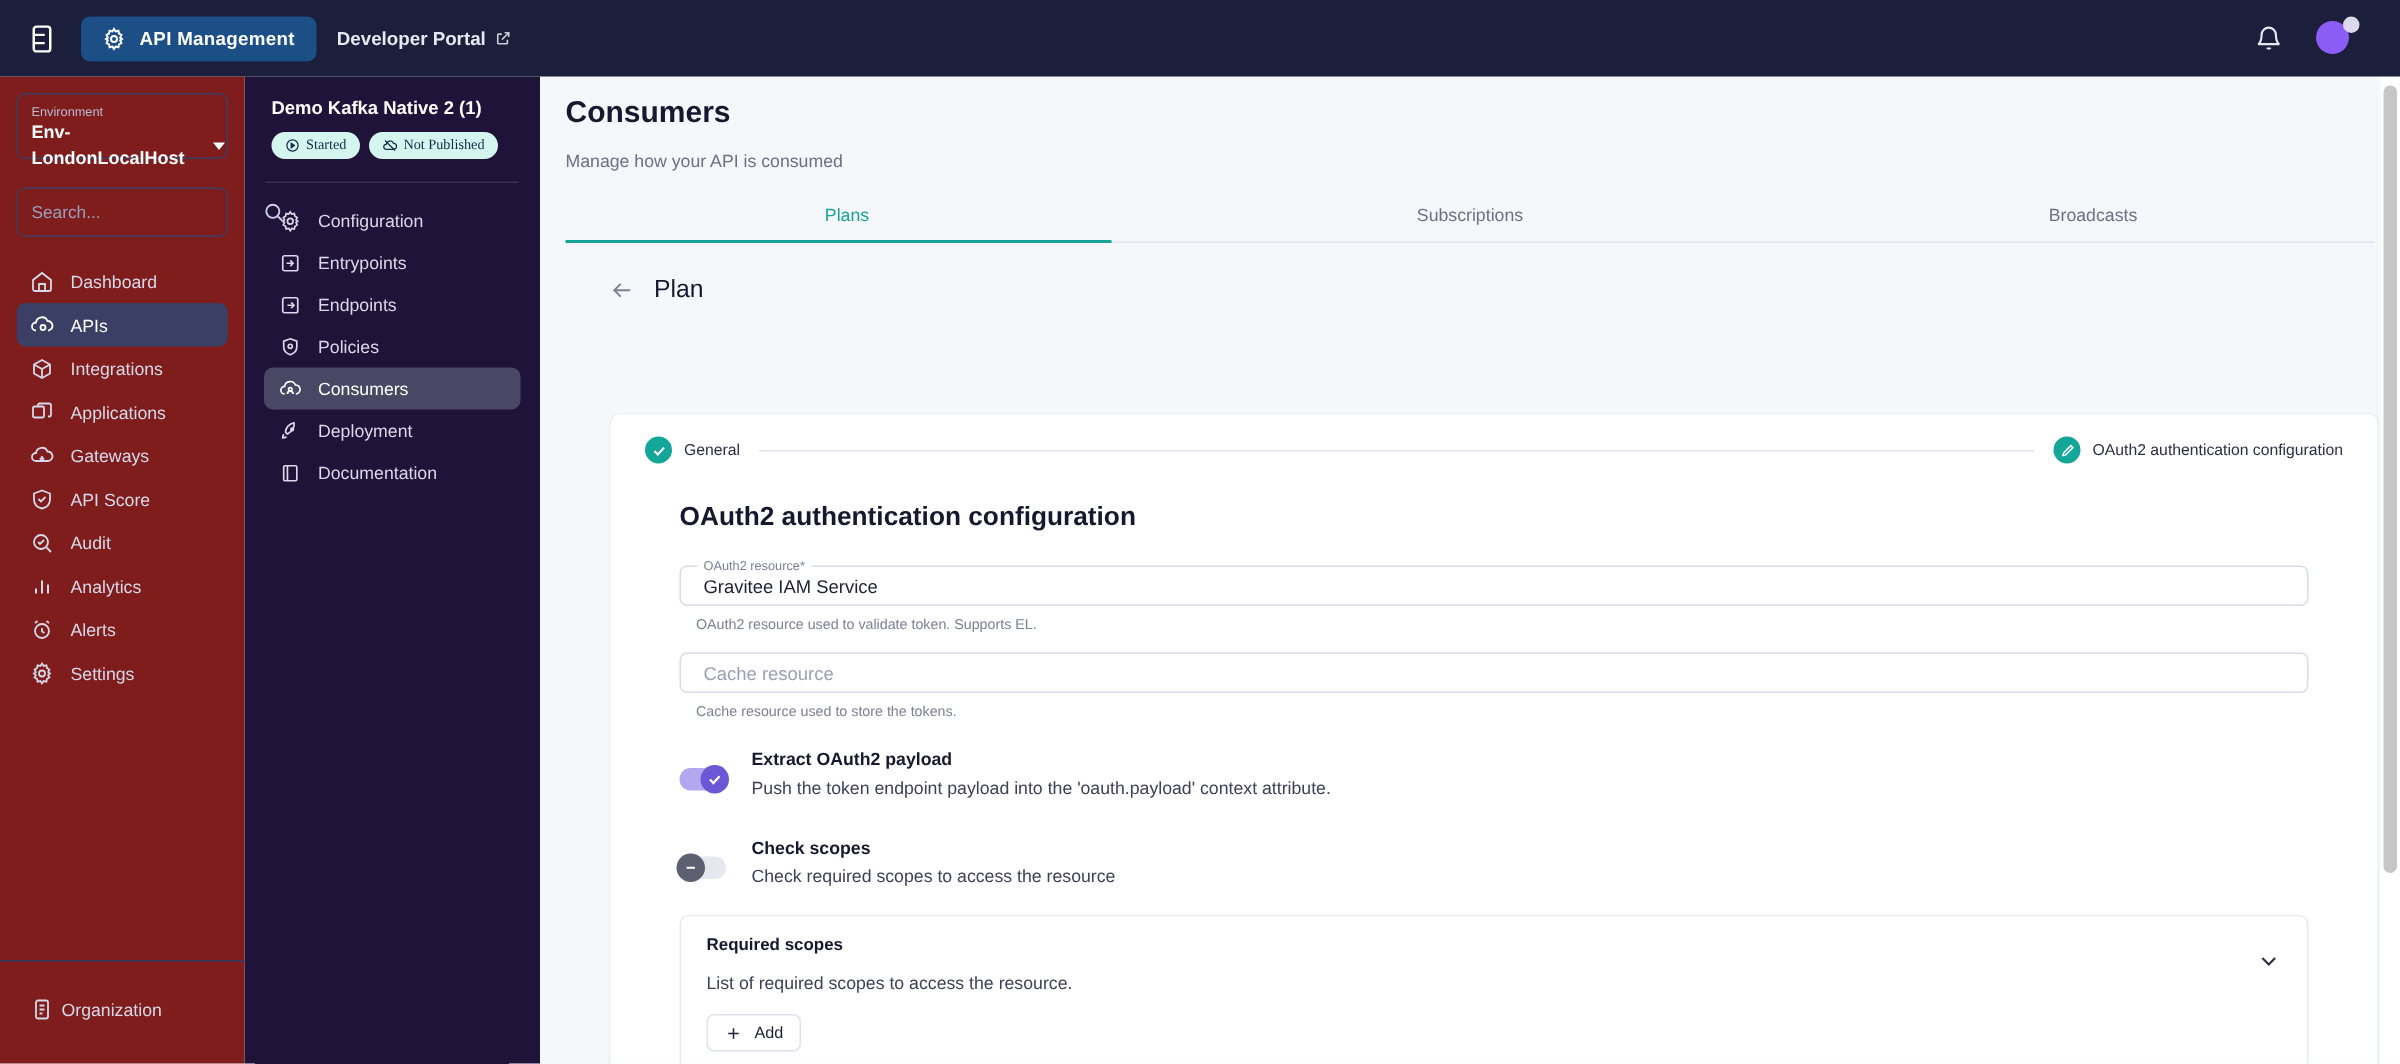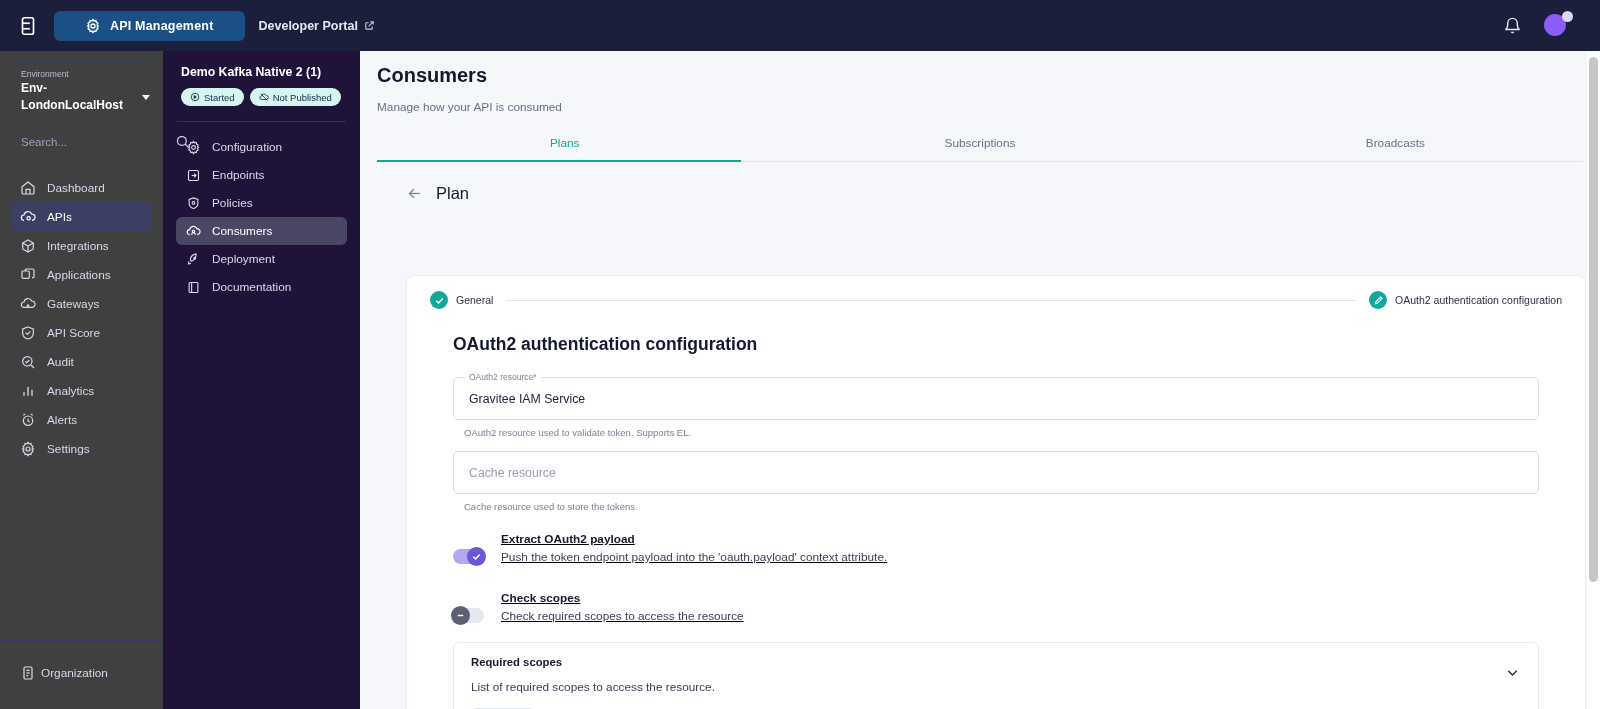--- a/index.html
+++ b/index.html
@@ -20,21 +20,21 @@
     z-index: 30;
   }
   .logo-mark {
     width: 28px; height: 28px;
     display: flex; align-items: center; justify-content: center;
     margin-right: 12px;
     color: #ffffff;
   }
   .nav-pill {
     display: flex; align-items: center; gap: 9px;
-    height: 30px; padding: 0 31px;
+    height: 30px; padding: 0 14px;
     border-radius: 6px;
     background: #1b4f86;
     color: #ffffff;
     font-size: 12.5px; font-weight: bold;
     letter-spacing: .2px;
     cursor: pointer;
   }
   .nav-pill .gear { width: 16px; height: 16px; display: block; }
   .nav-link {
     display: flex; align-items: center; gap: 6px;
@@ -59,21 +59,21 @@
   .avatar-dot {
     position: absolute; right: -5px; top: -3px;
     width: 11px; height: 11px; border-radius: 50%;
     background: #dcd9ec;
   }
 
   
   .sidebar {
     position: absolute; top: 51px; left: 0;
     width: 163px; height: 658px;
-    background: #404040;
+    background: #7f1d1d;
     display: flex; flex-direction: column;
     z-index: 20;
   }
   .env-select {
     margin: 11px 11px 0 11px;
     height: 44px;
     border: 1px solid #3b3f63;
     border-radius: 6px;
     padding: 5px 9px;
     cursor: pointer;
@@ -135,21 +135,21 @@
   .api-sidebar {
     position: absolute; top: 51px; left: 163px;
     width: 197px; height: 658px;
     background: #20133a;
     z-index: 15;
   }
   .api-title {
     color: #ffffff; font-size: 12.3px; font-weight: bold;
     padding: 14px 18px 0 18px;
   }
-  .badges { display: flex; gap: 6px; padding: 9px 18px 0 18px; }
+  .badges { display: flex; gap: 6px; padding: 9px 18px 0 18px; font-family: Liberation Serif, serif; }
   .badge {
     display: flex; align-items: center; gap: 4px;
     height: 18px; padding: 0 9px;
     border-radius: 9px;
     background: #d5f6ef;
     color: #15294a;
     font-size: 9.5px;
   }
   .badge svg { width: 10px; height: 10px; display: block; }
   .api-sep { height: 1px; background: #3a2f55; margin: 15px 14px 0 14px; }
@@ -231,44 +231,43 @@
 
   .card h3 {
     font-size: 17.5px; font-weight: bold; color: #15182e;
     margin: 25px 0 0 46px;
   }
 
   .form-area { margin: 22px 46px 0 46px; }
 
   .field {
     position: relative;
-    height: 43px;
+    height: 27px;
     border: 1px solid #d8dce8;
     border-radius: 5px;
     display: flex; align-items: center;
     padding: 0 15px;
     cursor: text;
   }
   .field-legend {
     position: absolute; top: -6px; left: 11px;
     background: #ffffff;
     padding: 0 4px;
     font-size: 8.5px; color: #7b8094;
   }
   .field-value { font-size: 12.3px; color: #1d2136; }
   .field-value.placeholder { color: #9aa0b4; }
   .field-hint {
     font-size: 9.5px; color: #7b8094;
     margin: 7px 0 0 11px;
   }
 
   .toggle-row {
-    display: flex; align-items: flex-end; gap: 17px;
+    display: flex; align-items: center; gap: 17px;
     margin-top: 17px;
-    text-decoration: underline;
   }
   .toggle {
     width: 31px; height: 15px;
     border-radius: 8px;
     position: relative;
     flex: none;
     margin-top: 9px;
     cursor: pointer;
   }
   .toggle.on { background: #b3a8ef; }
@@ -508,20 +507,28 @@
 
   <div class="api-sep"></div>
 
   <div class="api-nav">
     <div class="api-item">
       <svg viewBox="0 0 24 24" fill="none" stroke="currentColor" stroke-width="1.8">
           <circle cx="12" cy="12" r="3"></circle>
           <path d="M12 2l1.6 2.4 2.8-.6.6 2.8L19.4 8l-1.2 2.6L20 12l-1.8 1.4 1.2 2.6-2.4 1.4-.6 2.8-2.8-.6L12 22l-1.6-2.4-2.8.6-.6-2.8L4.6 16l1.2-2.6L4 12l1.8-1.4L4.6 8l2.4-1.4.6-2.8 2.8.6z"></path>
         </svg>
       <span>Configuration</span>
+    </div>
+    <div class="api-item">
+      <svg viewBox="0 0 24 24" fill="none" stroke="currentColor" stroke-width="1.8">
+          <rect x="4" y="4" width="16" height="16" rx="2"></rect>
+          <path d="M8 12h7"></path>
+          <path d="M12 9l3 3-3 3"></path>
+        </svg>
+      <span>Entrypoints</span>
     </div>
     <div class="api-item">
       <svg viewBox="0 0 24 24" fill="none" stroke="currentColor" stroke-width="1.8">
           <rect x="4" y="4" width="16" height="16" rx="2"></rect>
           <path d="M9 12h7"></path>
           <path d="M13 9l3 3-3 3"></path>
         </svg>
       <span>Endpoints</span>
     </div>
     <div class="api-item">

